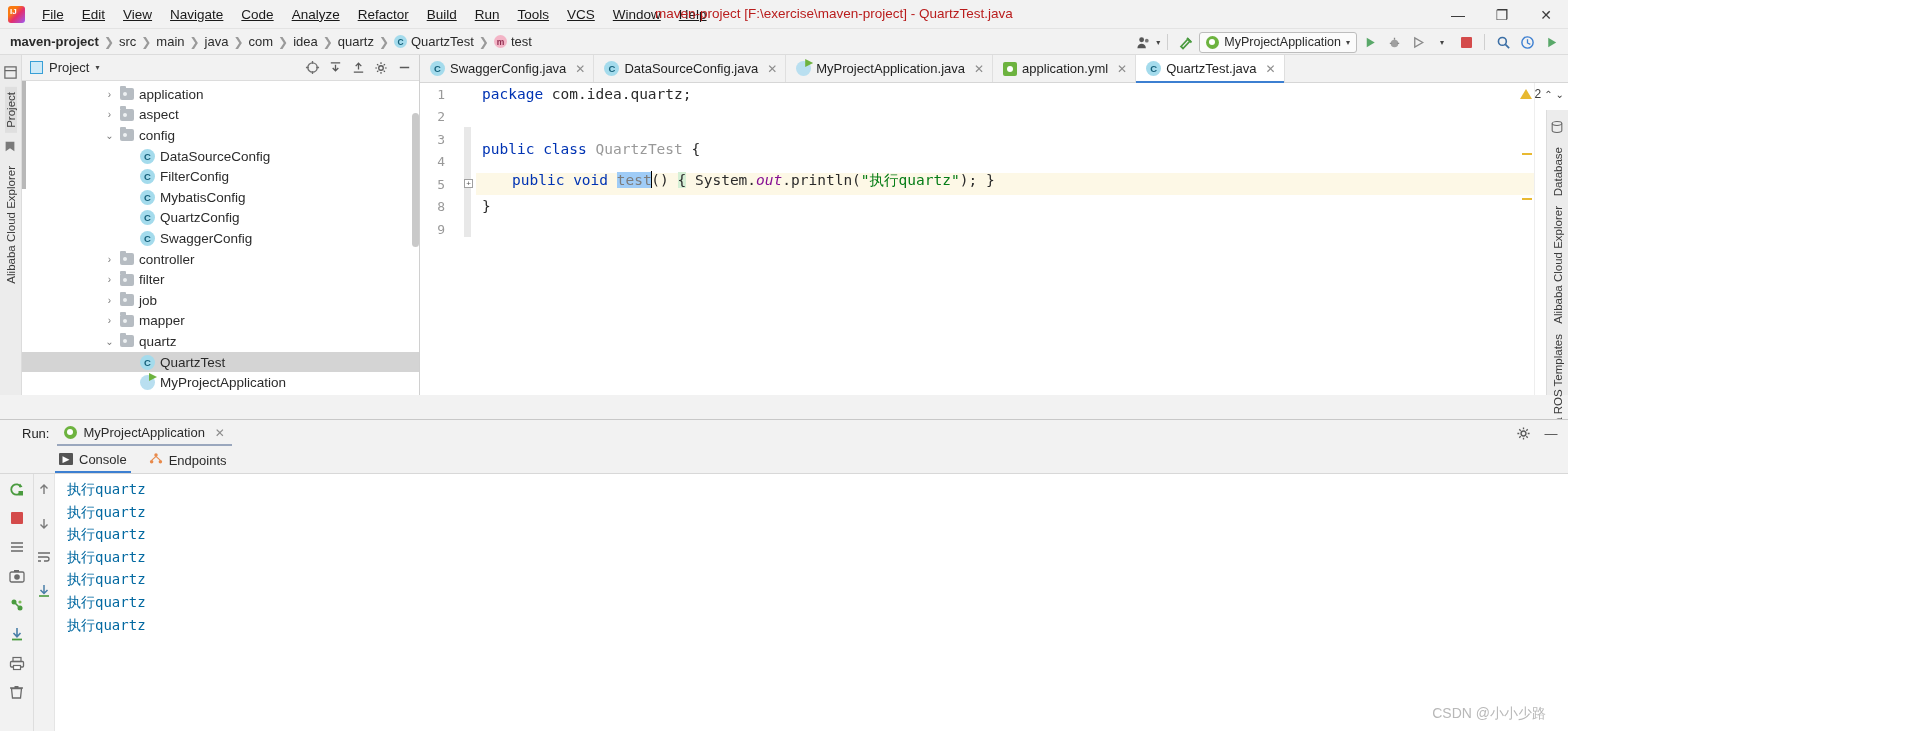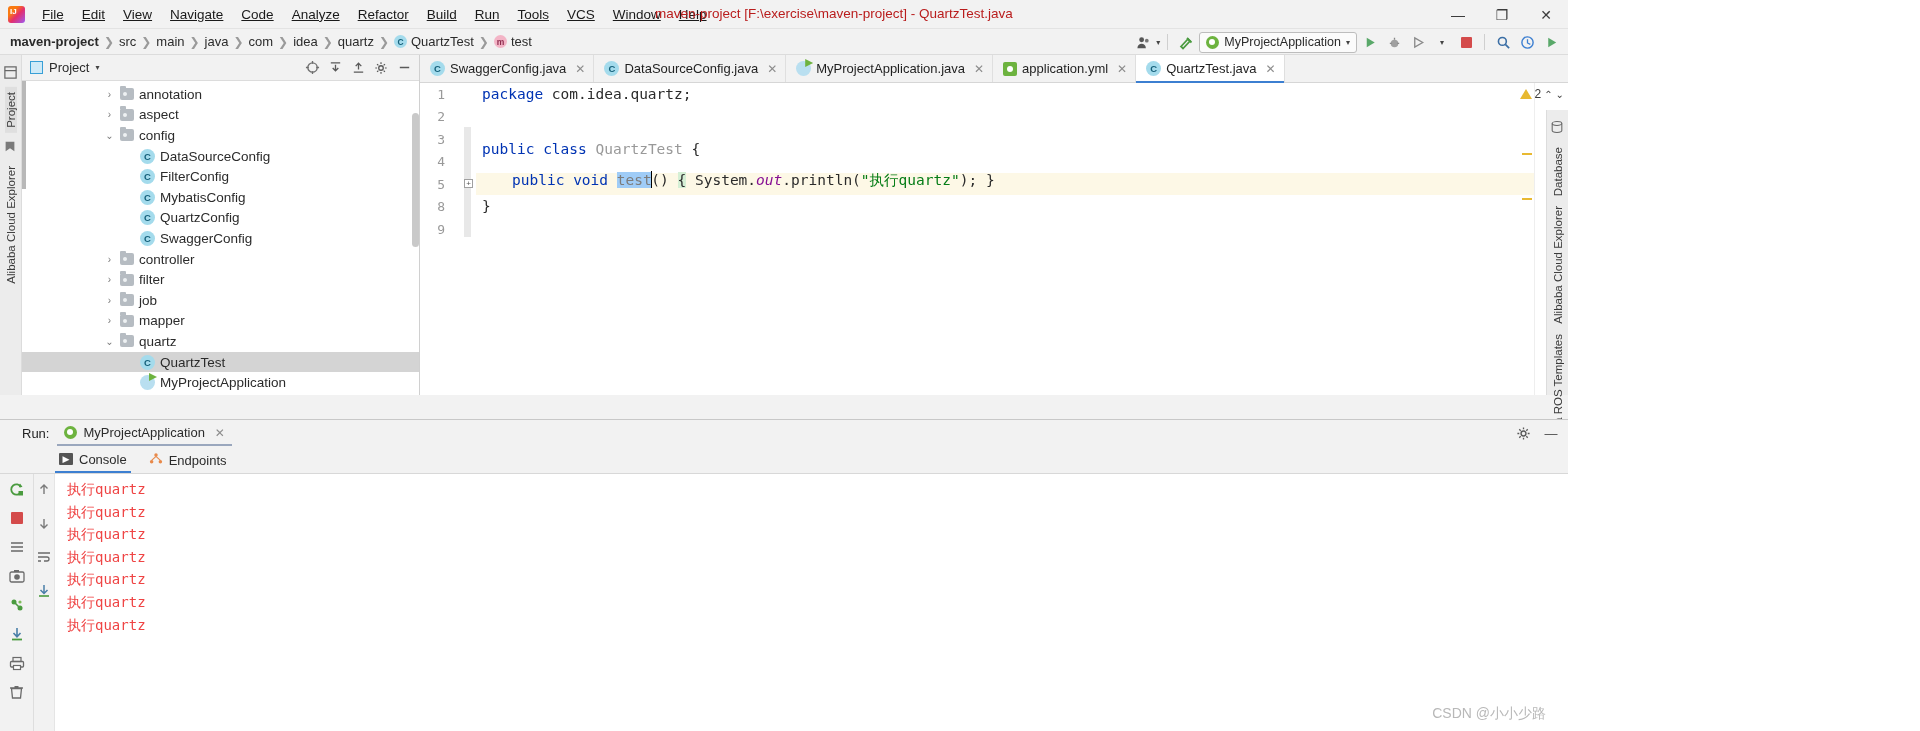--- a/index.html
+++ b/index.html
@@ -311,21 +311,21 @@
   }
   .rtb { width: 18px; height: 18px; display: flex; align-items: center; justify-content: center; color: #4a4a4a; }
   .runtoolbar2 {
     width: 21px; background: #f2f2f2; display: flex; flex-direction: column;
     align-items: center; padding-top: 6px; gap: 16px; flex: 0 0 auto;
     border-right: 1px solid #e5e5e5;
   }
   .consoleout {
     flex: 1; background: #fff; padding: 4px 0 0 12px;
     font-family: "DejaVu Sans Mono", monospace; font-size: 14px;
-    color: #ef4444; overflow: hidden; line-height: 22.6px;
+    color: #0369a1; overflow: hidden; line-height: 22.6px;
   }
   .watermark {
     position: absolute; right: 22px; bottom: 8px;
     font-size: 14px; color: #b8b8b8;
   }
   
   .rstrip {
     width: 22px; background: #ececec; border-left: 1px solid #dcdcdc;
     display: flex; flex-direction: column; align-items: center;
     position: absolute; right: 0; top: 55px; bottom: 0;
@@ -510,21 +510,21 @@
           </div>
         </div>
       </div>
       <div class="tree">
         <div class="tree-leftbar"></div>
         <div class="tree-scrollbar"></div>
         <div id="tree-rows">
             <div class="trow" style="padding-left: 82px;">
               <span class="twist">›</span>
               <span class="folder-ic"></span>
-              <span>annotation</span>
+              <span>application</span>
             </div>
             <div class="trow" style="padding-left: 82px;">
               <span class="twist">›</span>
               <span class="folder-ic"></span>
               <span>aspect</span>
             </div>
             <div class="trow" style="padding-left: 82px;">
               <span class="twist">⌄</span>
               <span class="folder-ic"></span>
               <span>config</span>

